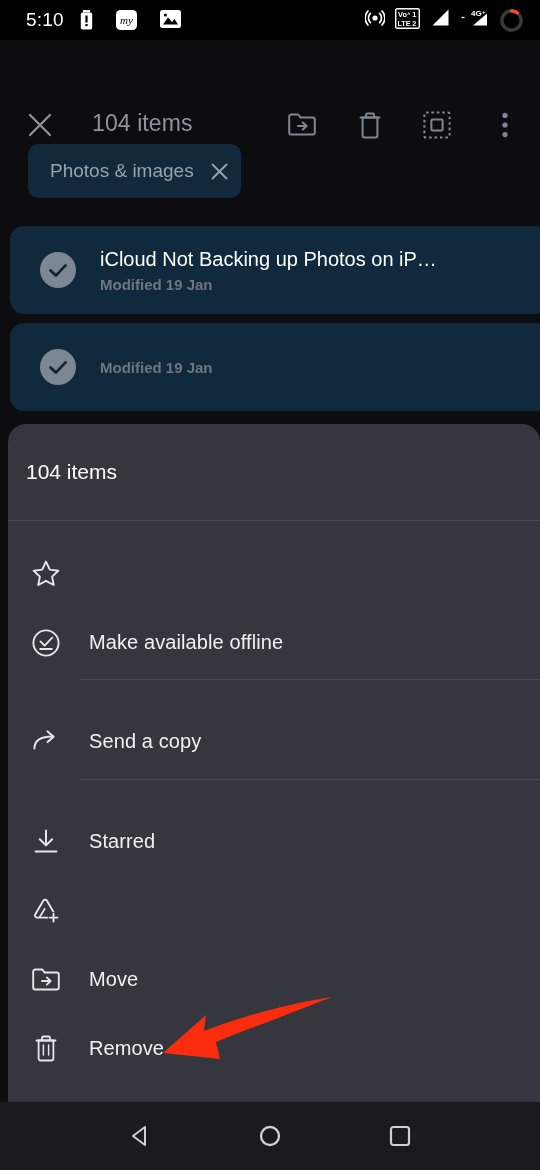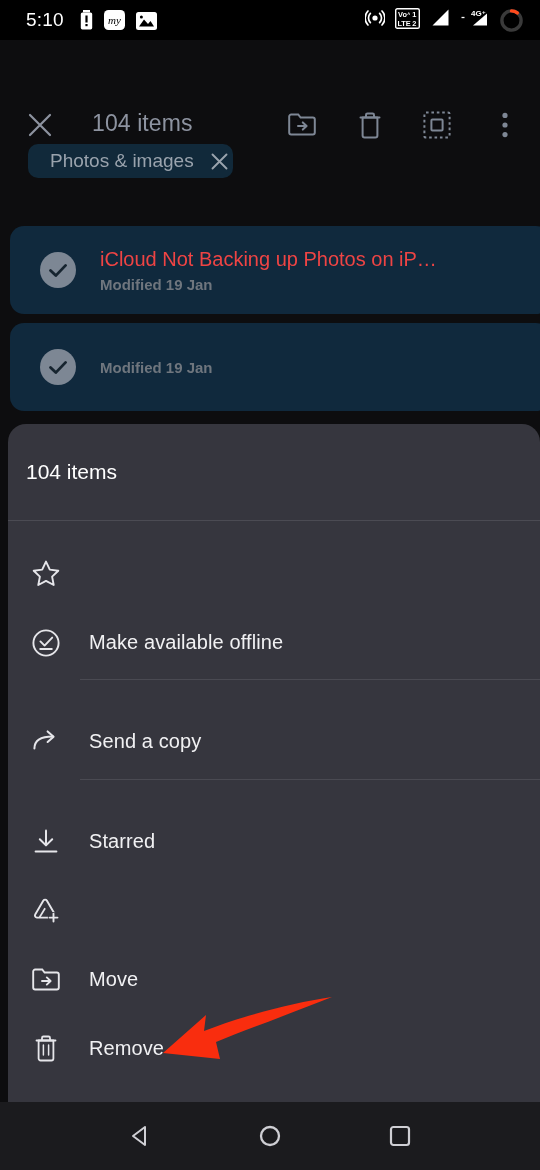--- a/index.html
+++ b/index.html
@@ -30,22 +30,22 @@
     z-index: 5;
   }
   #status-time {
     margin-left: 26px;
     color: #ffffff;
     font-size: 19px;
     letter-spacing: .2px;
   }
   .status-left-icons {
     display: flex;
-    align-items: flex-end;
-    gap: 11px;
+    align-items: flex-start;
+    gap: 23px;
     margin-left: 16px;
   }
   .status-right-icons {
     position: absolute;
     right: 16px;
     display: flex;
     gap: 10px;
   }
   .sicon { display: block; }
 
@@ -78,22 +78,22 @@
 
   
   #chip-row {
     position: absolute;
     left: 0; top: 130px;
     width: 540px; height: 80px;
   }
   #filter-chip {
     position: absolute;
     left: 28px; top: 14px;
-    height: 34px;
-    padding: 0 4px 0 22px;
+    height: 54px;
+    padding: 0 12px 0 22px;
     background: #11293a;
     border-radius: 10px;
     display: flex;
     align-items: center;
     gap: 16px;
   }
   #filter-chip-label {
     font-size: 19px;
     color: #9aa3ad;
   }
@@ -117,21 +117,21 @@
     flex: 0 0 auto;
   }
   .file-texts {
     margin-left: 24px;
     display: flex;
     flex-direction: column;
     gap: 5px;
   }
   .file-title {
     font-size: 20px;
-    color: #ef4444;
+    color: #ffffff;
     white-space: nowrap;
   }
   .file-sub {
     font-size: 15px;
     color: #6f767e;
     font-weight: bold;
   }
 
   
   #bottom-sheet {

